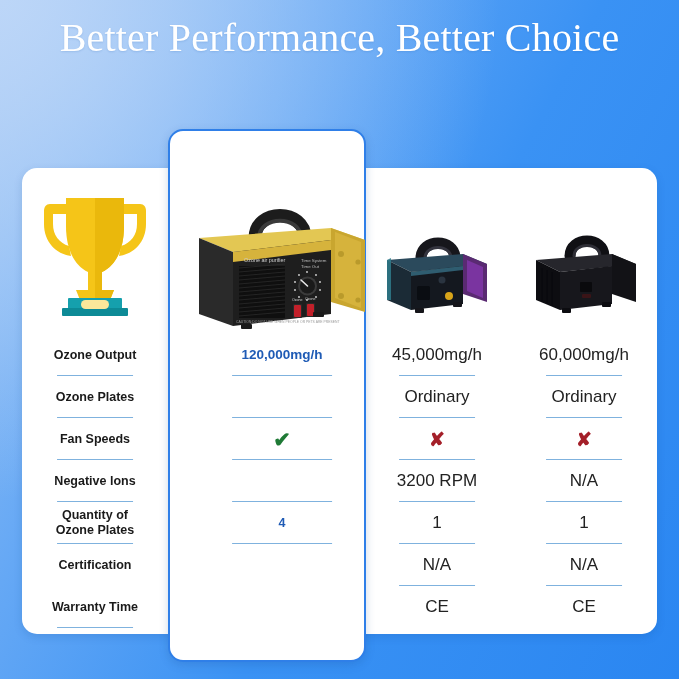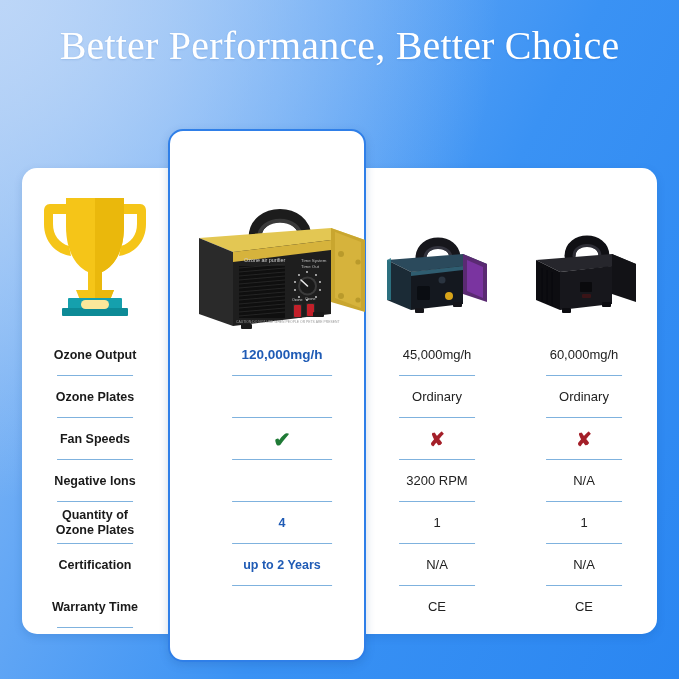--- a/index.html
+++ b/index.html
@@ -20,21 +20,21 @@
     background:
       radial-gradient(circle at 0% 0%, rgba(190,215,248,0.95) 0%, rgba(190,215,248,0.0) 52%),
       linear-gradient(118deg, #9ec5f3 0%, #65a8f5 30%, #3a92f4 58%, #2a86f1 100%);
     overflow: hidden;
   }
 
   
   #title {
     position: absolute;
     left: 0;
-    top: 22px;
+    top: 14px;
     width: 679px;
     text-align: center;
     font-family: "Liberation Serif", "DejaVu Serif", serif;
     font-size: 40px;
     line-height: 1.18;
     color: #ffffff;
     letter-spacing: 0.2px;
     white-space: nowrap;
     text-shadow: 0 1px 2px rgba(30,90,170,0.18);
   }
@@ -124,21 +124,21 @@
     color: #1a1a1a;
     line-height: 1.2;
   }
   .feat-txt {
     font-size: 12.5px;
     font-weight: bold;
     color: #1f5bb5;
     line-height: 1.2;
   }
   .comp-txt {
-    font-size: 13px;
+    font-size: 17px;
     font-weight: normal;
     color: #222222;
     line-height: 1.2;
   }
   .feat-txt.big { font-size: 13.5px; }
 
   .mark-check { color: #1f7a36; font-size: 21px; font-weight: bold; line-height: 1; }
   .mark-x     { color: #a41f29; font-size: 19px; font-weight: bold; line-height: 1; }
 
   
@@ -315,24 +315,20 @@
           </div>
         <div class="row">
             <span class="mark-check">✔</span>
             <span class="divider"></span>
           </div>
         <div class="row">
             <span class="divider"></span>
           </div>
         <div class="row">
             <span class="feat-txt">4</span>
-            <span class="divider"></span>
-          </div>
-        <div class="row">
-            <span class="feat-txt">up to 2 Years</span>
             <span class="divider"></span>
           </div>
       </div>
     </div>
 
     <div class="col col-comp-0">
       <div class="head">
         <div class="prod-comp">
           <svg width="124" height="96" viewBox="0 0 124 96" aria-hidden="true">
             <path d="M46 34 C46 14 80 14 80 34" stroke="#17171c" stroke-width="11" fill="none" stroke-linecap="round"></path>

